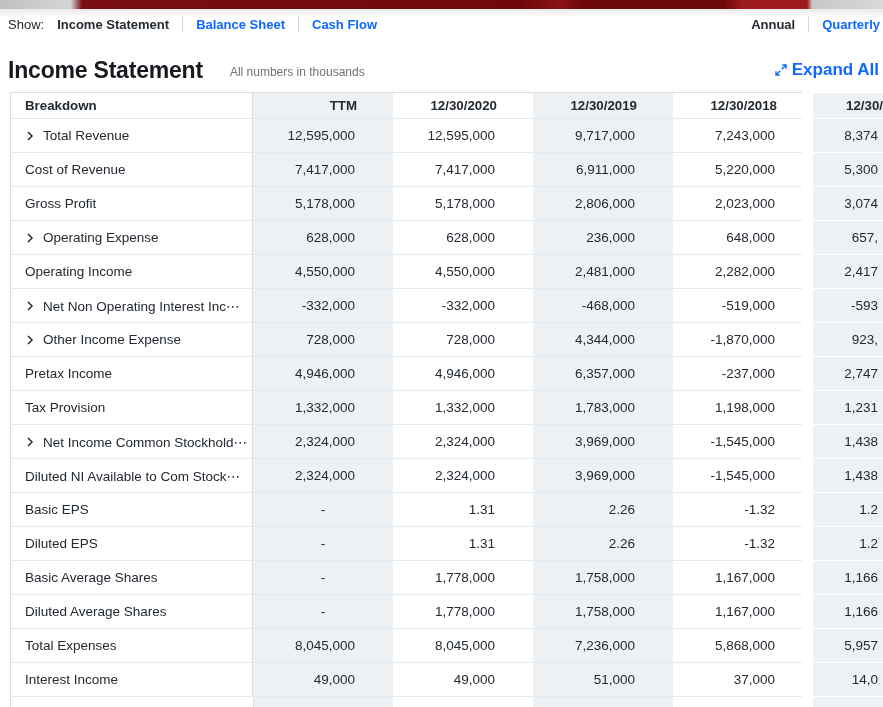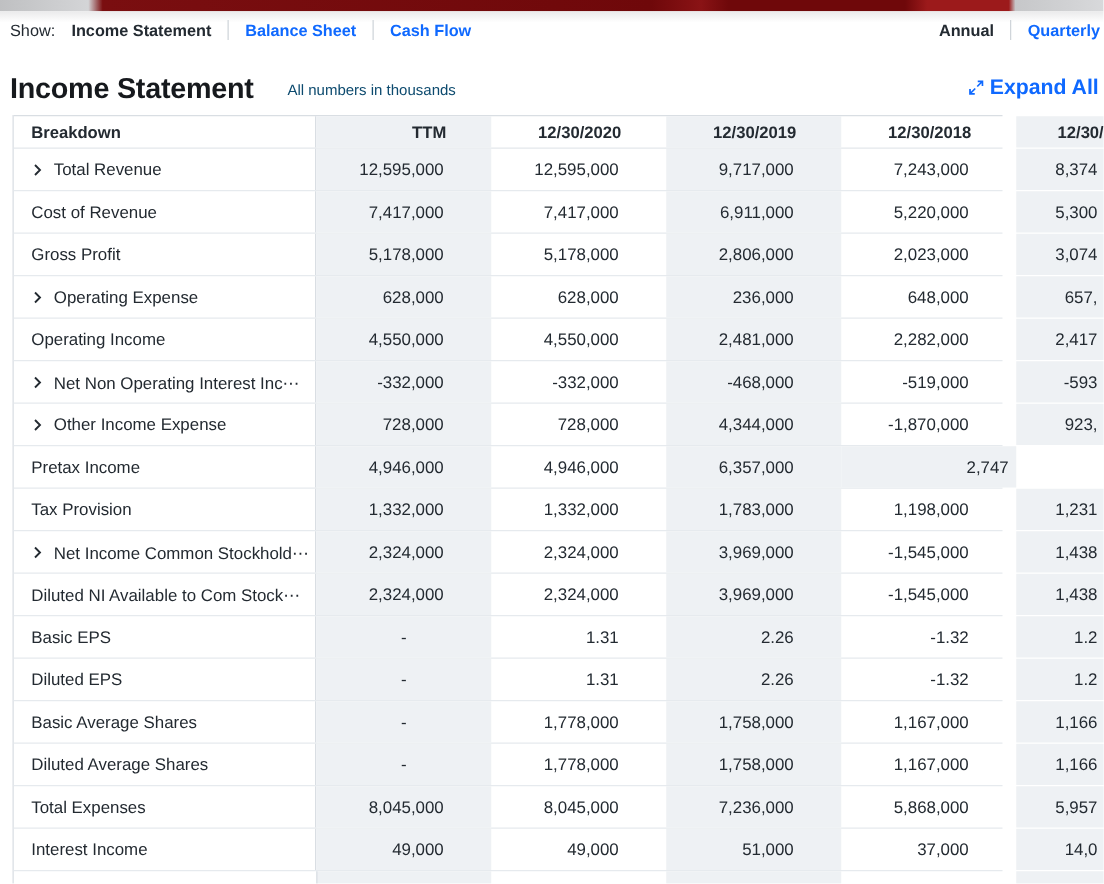--- a/index.html
+++ b/index.html
@@ -23,21 +23,21 @@
   .nav-right { margin-left:auto; }
   .nav-sep { width:1px; height:16px; background:#d0d5da; }
   .show-label { color:#232a31; }
   .tab { font-weight:700; color:#0f69ff; cursor:pointer; }
   .tab.active { color:#232a31; }
 
   
   .title-row { position:absolute; top:55px; left:8px; right:4px; height:30px;
     display:flex; align-items:center; }
   .page-title { font-size:23px; font-weight:700; color:#16191d; letter-spacing:-0.2px; }
-  .subtitle { margin-left:27px; margin-top:3px; font-size:12px; color:#0c4a6e; }
+  .subtitle { margin-left:27px; margin-top:3px; font-size:12px; color:#737373; }
   .expand-all { margin-left:auto; display:flex; align-items:center; gap:5px;
     color:#0f69ff; font-weight:700; font-size:17px; cursor:pointer; }
 
   
   .fin-table { position:absolute; top:92px; left:10px; width:792px;
     border-left:1px solid #d9dee3; }
   .thead, .trow { display:grid; grid-template-columns:242px 140px 140px 140px 140px 71px; }
   .thead { height:27px; border-top:1px solid #d9dee3; border-bottom:1px solid #e4e8ec; }
   .trow { height:34px; border-bottom:1px solid #e6eaee; }
   .cell { display:flex; align-items:center; font-size:13.5px; color:#232a31; }
@@ -199,20 +199,21 @@
           <div class="cell num">-1,870,000</div>
           <div class="cell num shade last">923,</div>
         </div>
         <div class="trow">
           <div class="cell label-cell">
             <span>Pretax Income</span>
           </div>
           <div class="cell num shade">4,946,000</div>
           <div class="cell num">4,946,000</div>
           <div class="cell num shade">6,357,000</div>
+          <div class="cell num">-237,000</div>
           <div class="cell num shade last">2,747</div>
         </div>
         <div class="trow">
           <div class="cell label-cell">
             <span>Tax Provision</span>
           </div>
           <div class="cell num shade">1,332,000</div>
           <div class="cell num">1,332,000</div>
           <div class="cell num shade">1,783,000</div>
           <div class="cell num">1,198,000</div>

